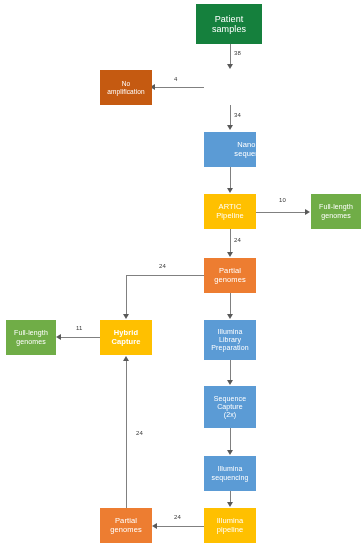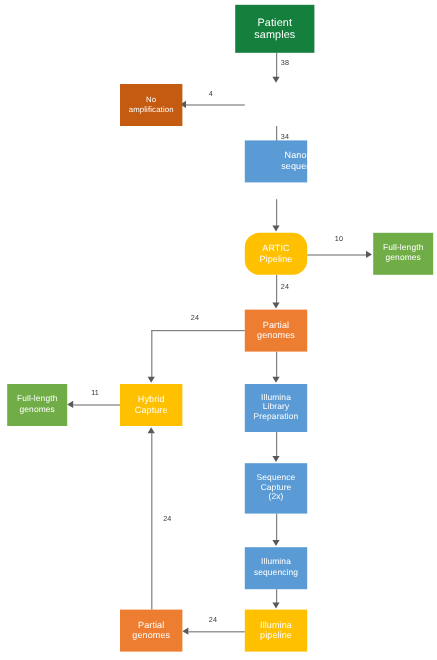--- a/index.html
+++ b/index.html
@@ -123,41 +123,41 @@
     <span class="ln">Patient</span>
     <span class="ln">samples</span>
   </div>
 
 
   <div class="node" style="left:100px;top:70px;width:52px;height:35px;background:#C55A11;font-size:6.5px;">
     <span class="ln">No</span>
     <span class="ln">amplification</span>
   </div>
 
-  <div class="node" style="left:204px;top:117px;width:52px;height:35px;background:#5B9BD5;font-size:7.5px;padding-left:48px;">
+  <div class="node" style="left:204px;top:132px;width:52px;height:35px;background:#5B9BD5;font-size:7.5px;padding-left:48px;">
     <span class="ln">Nanopore</span>
     <span class="ln">sequencing</span>
   </div>
 
-  <div class="node" style="left:204px;top:194px;width:52px;height:35px;background:#FFC000;font-size:7.5px;border-radius:12px;">
+  <div class="node" style="left:204px;top:194px;width:52px;height:35px;background:#FFC000;font-size:7.5px;">
     <span class="ln">ARTIC</span>
     <span class="ln">Pipeline</span>
   </div>
 
   <div class="node" style="left:311px;top:194px;width:50px;height:35px;background:#70AD47;font-size:7px;">
     <span class="ln">Full-length</span>
     <span class="ln">genomes</span>
   </div>
 
   <div class="node" style="left:204px;top:258px;width:52px;height:35px;background:#ED7D31;font-size:7.5px;">
     <span class="ln">Partial</span>
     <span class="ln">genomes</span>
   </div>
 
-  <div class="node" style="left:100px;top:320px;width:52px;height:35px;background:#FFC000;font-size:7.5px;">
+  <div class="node" style="left:100px;top:320px;width:52px;height:35px;background:#FFC000;font-size:7.5px;font-weight:bold;">
     <span class="ln">Hybrid</span>
     <span class="ln">Capture</span>
   </div>
 
   <div class="node" style="left:6px;top:320px;width:50px;height:35px;background:#70AD47;font-size:7px;">
     <span class="ln">Full-length</span>
     <span class="ln">genomes</span>
   </div>
 
   <div class="node" style="left:204px;top:320px;width:52px;height:40px;background:#5B9BD5;font-size:7px;">

